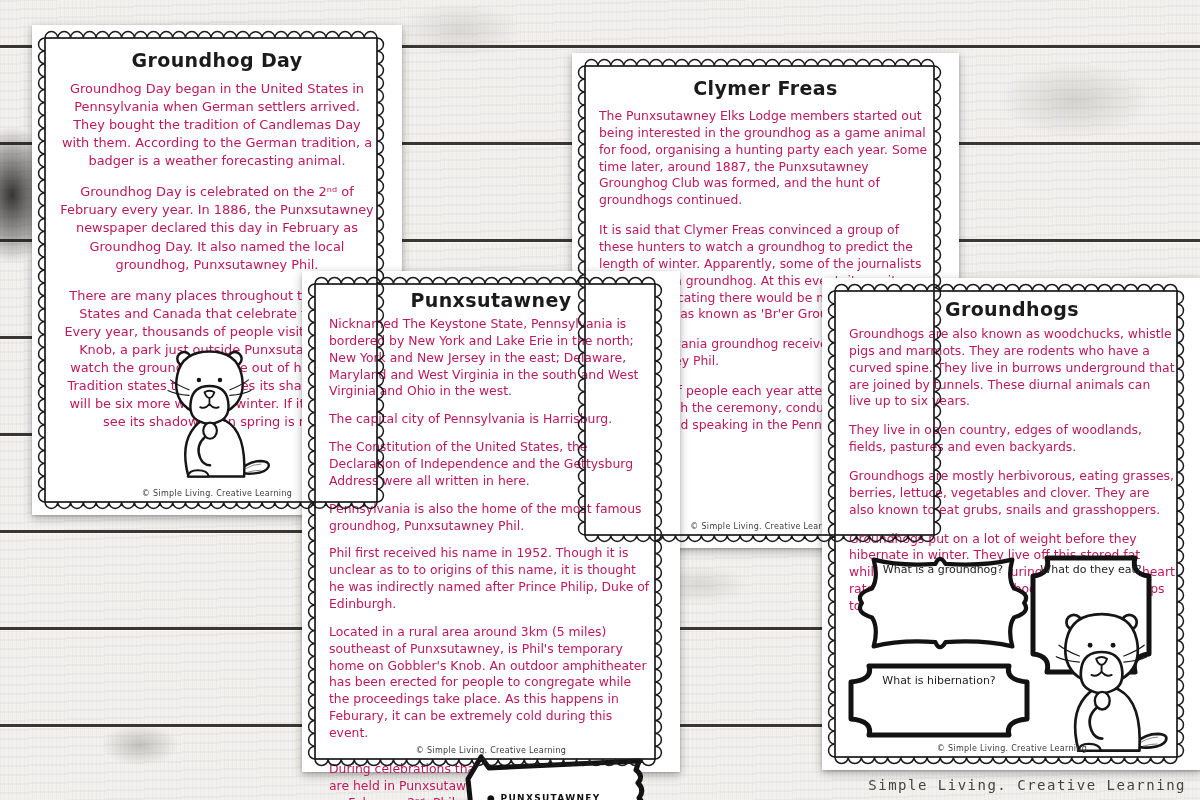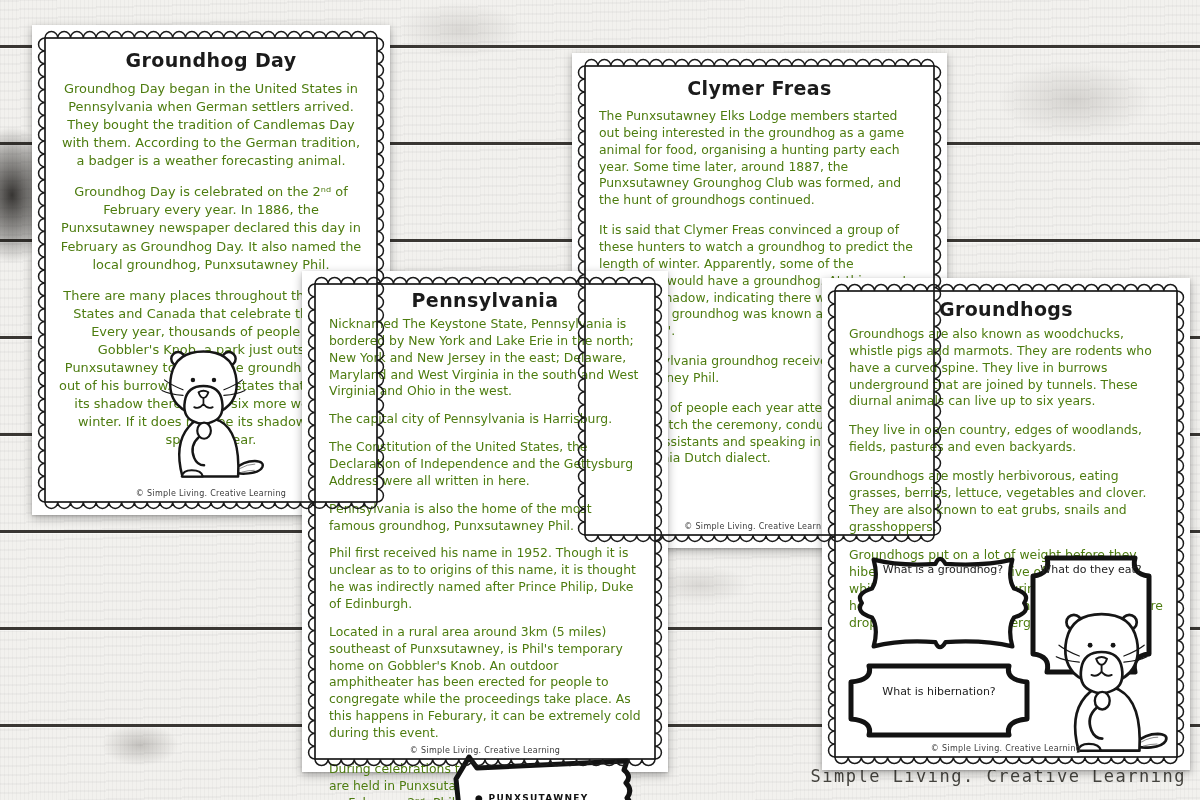--- a/index.html
+++ b/index.html
@@ -15,47 +15,48 @@
       radial-gradient(ellipse 70px 28px at 700px 585px, rgba(110,105,100,0.18), transparent 70%),
       radial-gradient(ellipse 90px 40px at 460px 30px, rgba(120,115,110,0.20), transparent 70%),
       repeating-linear-gradient(180deg, rgba(0,0,0,0) 0 91px, rgba(42,39,35,0.92) 91px 94px, rgba(255,255,255,0.55) 94px 95px, rgba(0,0,0,0) 95px 97px),
       repeating-linear-gradient(90deg, rgba(0,0,0,0.028) 0 1px, rgba(0,0,0,0) 1px 4px),
       repeating-linear-gradient(178.5deg, rgba(0,0,0,0.03) 0 2px, rgba(0,0,0,0) 2px 9px);
     background-position:0 0,0 0,0 0,0 0,0 0,0 0,0 -46px,0 0,0 0;
   }
   .page{
     position:absolute;background:#fff;
     box-shadow:0 3px 9px rgba(0,0,0,0.30),0 1px 2px rgba(0,0,0,0.18);
+    padding-left:12px;
   }
   .content{position:absolute;inset:0;padding:24px 27px 20px;}
   .pg-title{margin:0 0 9px;text-align:center;font-size:19px;font-weight:bold;
     letter-spacing:0.4px;color:#1b1b1b;}
-  .para{margin:0 0 13px;font-size:12.4px;line-height:1.36;color:#4d7c0f;}
+  .para{margin:0 0 13px;font-size:12.4px;line-height:1.36;color:#be185d;}
   .centered .para{text-align:center;font-size:12.9px;line-height:1.4;}
   .credit{position:absolute;left:0;right:0;bottom:17px;text-align:center;
     font-size:8px;letter-spacing:0.3px;color:#3a3a3a;}
   .gh1{position:absolute;left:50%;transform:translateX(-52%);bottom:32px;width:130px;}
   .gh4{position:absolute;left:214px;top:328px;width:142px;}
   .map-row{position:relative;height:108px;margin-top:2px;}
   .map-text{position:absolute;left:0;top:12px;width:160px;margin:0;}
   .map-wrap{position:absolute;right:0;top:0;width:200px;height:108px;}
   .map-wrap svg{width:200px;height:112px;}
   .map-label{position:absolute;left:34px;top:44px;font-size:9px;font-weight:bold;
     letter-spacing:1.3px;color:#111;white-space:nowrap;}
   .qframe{position:absolute;}
   .qframe svg{position:absolute;inset:0;width:100%;height:100%;}
   .qlabel{position:absolute;left:0;right:0;text-align:center;font-size:11px;color:#222;}
   .frameA{left:15px;top:268px;width:186px;height:114px;margin-left:13px;}
   .frameA .qlabel{top:17px;}
   .frameB{left:203px;top:272px;width:132px;height:130px;}
   .frameB .qlabel{top:13px;}
   .frameC{left:21px;top:380px;width:192px;height:85px;}
-  .frameC .qlabel{top:16px;margin-top:11px;}
-  .watermark{position:absolute;right:14px;bottom:14px;font-family:"DejaVu Sans Mono",monospace;
-    font-size:17px;letter-spacing:1.5px;color:#45443f;}
+  .frameC .qlabel{top:16px;}
+  .watermark{position:absolute;right:14px;bottom:7px;font-family:"DejaVu Sans Mono",monospace;
+    font-size:14px;letter-spacing:1.5px;color:#45443f;}
 </style>
 </head>
 <body>
 
 <div class="stage">
 
   <section class="page centered" style="left:32px;top:25px;width:358px;height:490px;">
     <div class="content">
       <h2 class="pg-title">Groundhog Day</h2>
       <p class="para">Groundhog Day began in the United States in Pennsylvania when German settlers arrived. They bought the tradition of Candlemas Day with them. According to the German tradition, a badger is a weather forecasting animal.</p>
@@ -98,21 +99,21 @@
     </div>
     <div class="credit">© Simple Living. Creative Learning</div>
   <svg width="375" height="495" style="position: absolute; left: 0px; top: 0px; pointer-events: none; z-index: 5;">
         <rect x="13" y="13" width="349" height="469" fill="none" stroke="#1b1b1b" stroke-width="1.7"></rect>
         <path d="M 13 13 a 6.462962962962963 6.462962962962963 0 0 1 12.925925925925926 0 a 6.462962962962963 6.462962962962963 0 0 1 12.925925925925926 0 a 6.462962962962963 6.462962962962963 0 0 1 12.925925925925926 0 a 6.462962962962963 6.462962962962963 0 0 1 12.925925925925926 0 a 6.462962962962963 6.462962962962963 0 0 1 12.925925925925926 0 a 6.462962962962963 6.462962962962963 0 0 1 12.925925925925926 0 a 6.462962962962963 6.462962962962963 0 0 1 12.925925925925926 0 a 6.462962962962963 6.462962962962963 0 0 1 12.925925925925926 0 a 6.462962962962963 6.462962962962963 0 0 1 12.925925925925926 0 a 6.462962962962963 6.462962962962963 0 0 1 12.925925925925926 0 a 6.462962962962963 6.462962962962963 0 0 1 12.925925925925926 0 a 6.462962962962963 6.462962962962963 0 0 1 12.925925925925926 0 a 6.462962962962963 6.462962962962963 0 0 1 12.925925925925926 0 a 6.462962962962963 6.462962962962963 0 0 1 12.925925925925926 0 a 6.462962962962963 6.462962962962963 0 0 1 12.925925925925926 0 a 6.462962962962963 6.462962962962963 0 0 1 12.925925925925926 0 a 6.462962962962963 6.462962962962963 0 0 1 12.925925925925926 0 a 6.462962962962963 6.462962962962963 0 0 1 12.925925925925926 0 a 6.462962962962963 6.462962962962963 0 0 1 12.925925925925926 0 a 6.462962962962963 6.462962962962963 0 0 1 12.925925925925926 0 a 6.462962962962963 6.462962962962963 0 0 1 12.925925925925926 0 a 6.462962962962963 6.462962962962963 0 0 1 12.925925925925926 0 a 6.462962962962963 6.462962962962963 0 0 1 12.925925925925926 0 a 6.462962962962963 6.462962962962963 0 0 1 12.925925925925926 0 a 6.462962962962963 6.462962962962963 0 0 1 12.925925925925926 0 a 6.462962962962963 6.462962962962963 0 0 1 12.925925925925926 0 a 6.462962962962963 6.462962962962963 0 0 1 12.925925925925926 0 a 6.513888888888889 6.513888888888889 0 0 1 0 13.027777777777779 a 6.513888888888889 6.513888888888889 0 0 1 0 13.027777777777779 a 6.513888888888889 6.513888888888889 0 0 1 0 13.027777777777779 a 6.513888888888889 6.513888888888889 0 0 1 0 13.027777777777779 a 6.513888888888889 6.513888888888889 0 0 1 0 13.027777777777779 a 6.513888888888889 6.513888888888889 0 0 1 0 13.027777777777779 a 6.513888888888889 6.513888888888889 0 0 1 0 13.027777777777779 a 6.513888888888889 6.513888888888889 0 0 1 0 13.027777777777779 a 6.513888888888889 6.513888888888889 0 0 1 0 13.027777777777779 a 6.513888888888889 6.513888888888889 0 0 1 0 13.027777777777779 a 6.513888888888889 6.513888888888889 0 0 1 0 13.027777777777779 a 6.513888888888889 6.513888888888889 0 0 1 0 13.027777777777779 a 6.513888888888889 6.513888888888889 0 0 1 0 13.027777777777779 a 6.513888888888889 6.513888888888889 0 0 1 0 13.027777777777779 a 6.513888888888889 6.513888888888889 0 0 1 0 13.027777777777779 a 6.513888888888889 6.513888888888889 0 0 1 0 13.027777777777779 a 6.513888888888889 6.513888888888889 0 0 1 0 13.027777777777779 a 6.513888888888889 6.513888888888889 0 0 1 0 13.027777777777779 a 6.513888888888889 6.513888888888889 0 0 1 0 13.027777777777779 a 6.513888888888889 6.513888888888889 0 0 1 0 13.027777777777779 a 6.513888888888889 6.513888888888889 0 0 1 0 13.027777777777779 a 6.513888888888889 6.513888888888889 0 0 1 0 13.027777777777779 a 6.513888888888889 6.513888888888889 0 0 1 0 13.027777777777779 a 6.513888888888889 6.513888888888889 0 0 1 0 13.027777777777779 a 6.513888888888889 6.513888888888889 0 0 1 0 13.027777777777779 a 6.513888888888889 6.513888888888889 0 0 1 0 13.027777777777779 a 6.513888888888889 6.513888888888889 0 0 1 0 13.027777777777779 a 6.513888888888889 6.513888888888889 0 0 1 0 13.027777777777779 a 6.513888888888889 6.513888888888889 0 0 1 0 13.027777777777779 a 6.513888888888889 6.513888888888889 0 0 1 0 13.027777777777779 a 6.513888888888889 6.513888888888889 0 0 1 0 13.027777777777779 a 6.513888888888889 6.513888888888889 0 0 1 0 13.027777777777779 a 6.513888888888889 6.513888888888889 0 0 1 0 13.027777777777779 a 6.513888888888889 6.513888888888889 0 0 1 0 13.027777777777779 a 6.513888888888889 6.513888888888889 0 0 1 0 13.027777777777779 a 6.513888888888889 6.513888888888889 0 0 1 0 13.027777777777779 a 6.462962962962963 6.462962962962963 0 0 1 -12.925925925925926 0 a 6.462962962962963 6.462962962962963 0 0 1 -12.925925925925926 0 a 6.462962962962963 6.462962962962963 0 0 1 -12.925925925925926 0 a 6.462962962962963 6.462962962962963 0 0 1 -12.925925925925926 0 a 6.462962962962963 6.462962962962963 0 0 1 -12.925925925925926 0 a 6.462962962962963 6.462962962962963 0 0 1 -12.925925925925926 0 a 6.462962962962963 6.462962962962963 0 0 1 -12.925925925925926 0 a 6.462962962962963 6.462962962962963 0 0 1 -12.925925925925926 0 a 6.462962962962963 6.462962962962963 0 0 1 -12.925925925925926 0 a 6.462962962962963 6.462962962962963 0 0 1 -12.925925925925926 0 a 6.462962962962963 6.462962962962963 0 0 1 -12.925925925925926 0 a 6.462962962962963 6.462962962962963 0 0 1 -12.925925925925926 0 a 6.462962962962963 6.462962962962963 0 0 1 -12.925925925925926 0 a 6.462962962962963 6.462962962962963 0 0 1 -12.925925925925926 0 a 6.462962962962963 6.462962962962963 0 0 1 -12.925925925925926 0 a 6.462962962962963 6.462962962962963 0 0 1 -12.925925925925926 0 a 6.462962962962963 6.462962962962963 0 0 1 -12.925925925925926 0 a 6.462962962962963 6.462962962962963 0 0 1 -12.925925925925926 0 a 6.462962962962963 6.462962962962963 0 0 1 -12.925925925925926 0 a 6.462962962962963 6.462962962962963 0 0 1 -12.925925925925926 0 a 6.462962962962963 6.462962962962963 0 0 1 -12.925925925925926 0 a 6.462962962962963 6.462962962962963 0 0 1 -12.925925925925926 0 a 6.462962962962963 6.462962962962963 0 0 1 -12.925925925925926 0 a 6.462962962962963 6.462962962962963 0 0 1 -12.925925925925926 0 a 6.462962962962963 6.462962962962963 0 0 1 -12.925925925925926 0 a 6.462962962962963 6.462962962962963 0 0 1 -12.925925925925926 0 a 6.462962962962963 6.462962962962963 0 0 1 -12.925925925925926 0 a 6.513888888888889 6.513888888888889 0 0 1 0 -13.027777777777779 a 6.513888888888889 6.513888888888889 0 0 1 0 -13.027777777777779 a 6.513888888888889 6.513888888888889 0 0 1 0 -13.027777777777779 a 6.513888888888889 6.513888888888889 0 0 1 0 -13.027777777777779 a 6.513888888888889 6.513888888888889 0 0 1 0 -13.027777777777779 a 6.513888888888889 6.513888888888889 0 0 1 0 -13.027777777777779 a 6.513888888888889 6.513888888888889 0 0 1 0 -13.027777777777779 a 6.513888888888889 6.513888888888889 0 0 1 0 -13.027777777777779 a 6.513888888888889 6.513888888888889 0 0 1 0 -13.027777777777779 a 6.513888888888889 6.513888888888889 0 0 1 0 -13.027777777777779 a 6.513888888888889 6.513888888888889 0 0 1 0 -13.027777777777779 a 6.513888888888889 6.513888888888889 0 0 1 0 -13.027777777777779 a 6.513888888888889 6.513888888888889 0 0 1 0 -13.027777777777779 a 6.513888888888889 6.513888888888889 0 0 1 0 -13.027777777777779 a 6.513888888888889 6.513888888888889 0 0 1 0 -13.027777777777779 a 6.513888888888889 6.513888888888889 0 0 1 0 -13.027777777777779 a 6.513888888888889 6.513888888888889 0 0 1 0 -13.027777777777779 a 6.513888888888889 6.513888888888889 0 0 1 0 -13.027777777777779 a 6.513888888888889 6.513888888888889 0 0 1 0 -13.027777777777779 a 6.513888888888889 6.513888888888889 0 0 1 0 -13.027777777777779 a 6.513888888888889 6.513888888888889 0 0 1 0 -13.027777777777779 a 6.513888888888889 6.513888888888889 0 0 1 0 -13.027777777777779 a 6.513888888888889 6.513888888888889 0 0 1 0 -13.027777777777779 a 6.513888888888889 6.513888888888889 0 0 1 0 -13.027777777777779 a 6.513888888888889 6.513888888888889 0 0 1 0 -13.027777777777779 a 6.513888888888889 6.513888888888889 0 0 1 0 -13.027777777777779 a 6.513888888888889 6.513888888888889 0 0 1 0 -13.027777777777779 a 6.513888888888889 6.513888888888889 0 0 1 0 -13.027777777777779 a 6.513888888888889 6.513888888888889 0 0 1 0 -13.027777777777779 a 6.513888888888889 6.513888888888889 0 0 1 0 -13.027777777777779 a 6.513888888888889 6.513888888888889 0 0 1 0 -13.027777777777779 a 6.513888888888889 6.513888888888889 0 0 1 0 -13.027777777777779 a 6.513888888888889 6.513888888888889 0 0 1 0 -13.027777777777779 a 6.513888888888889 6.513888888888889 0 0 1 0 -13.027777777777779 a 6.513888888888889 6.513888888888889 0 0 1 0 -13.027777777777779 a 6.513888888888889 6.513888888888889 0 0 1 0 -13.027777777777779 Z" fill="none" stroke="#1b1b1b" stroke-width="1.5"></path>
       </svg>
     </section>
 
   <section class="page" style="left:302px;top:271px;width:366px;height:501px;z-index:3;">
     <div class="content" style="padding-top:18px;">
-      <h2 class="pg-title" style="margin-bottom:5px;">Pennsylvania</h2>
+      <h2 class="pg-title" style="margin-bottom:5px;">Punxsutawney</h2>
       <p class="para" style="margin-bottom:11px;">Nicknamed The Keystone State, Pennsylvania is bordered by New York and Lake Erie in the north; New York and New Jersey in the east; Delaware, Maryland and West Virginia in the south and West Virginia and Ohio in the west.</p>
       <p class="para" style="margin-bottom:11px;">The capital city of Pennsylvania is Harrisburg.</p>
       <p class="para" style="margin-bottom:11px;">The Constitution of the United States, the Declaration of Independence and the Gettysburg Address were all written in here.</p>
       <p class="para" style="margin-bottom:11px;">Pennsylvania is also the home of the most famous groundhog, Punxsutawney Phil.</p>
       <p class="para" style="margin-bottom:11px;">Phil first received his name in 1952. Though it is unclear as to to origins of this name, it is thought he was indirectly named after Prince Philip, Duke of Edinburgh.</p>
       <p class="para" style="margin-bottom:7px;">Located in a rural area around 3km (5 miles) southeast of Punxsutawney, is Phil's temporary home on Gobbler's Knob. An outdoor amphitheater has been erected for people to congregate while the proceedings take place. As this happens in Feburary, it can be extremely cold during this event.</p>
       <div class="map-row">
         <p class="para map-text">During celebrations that are held in Punxsutawney on February 2ⁿᵈ, Phil emerges to predict the weather.</p>
         <div class="map-wrap">
           <svg viewBox="0 0 200 112">

